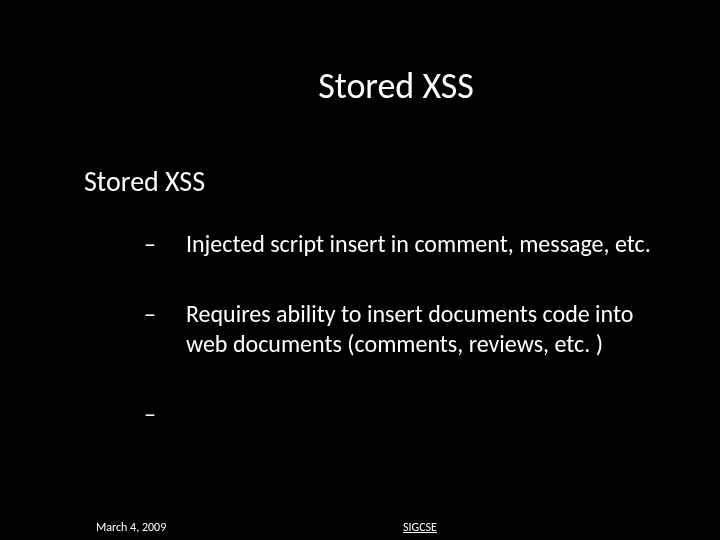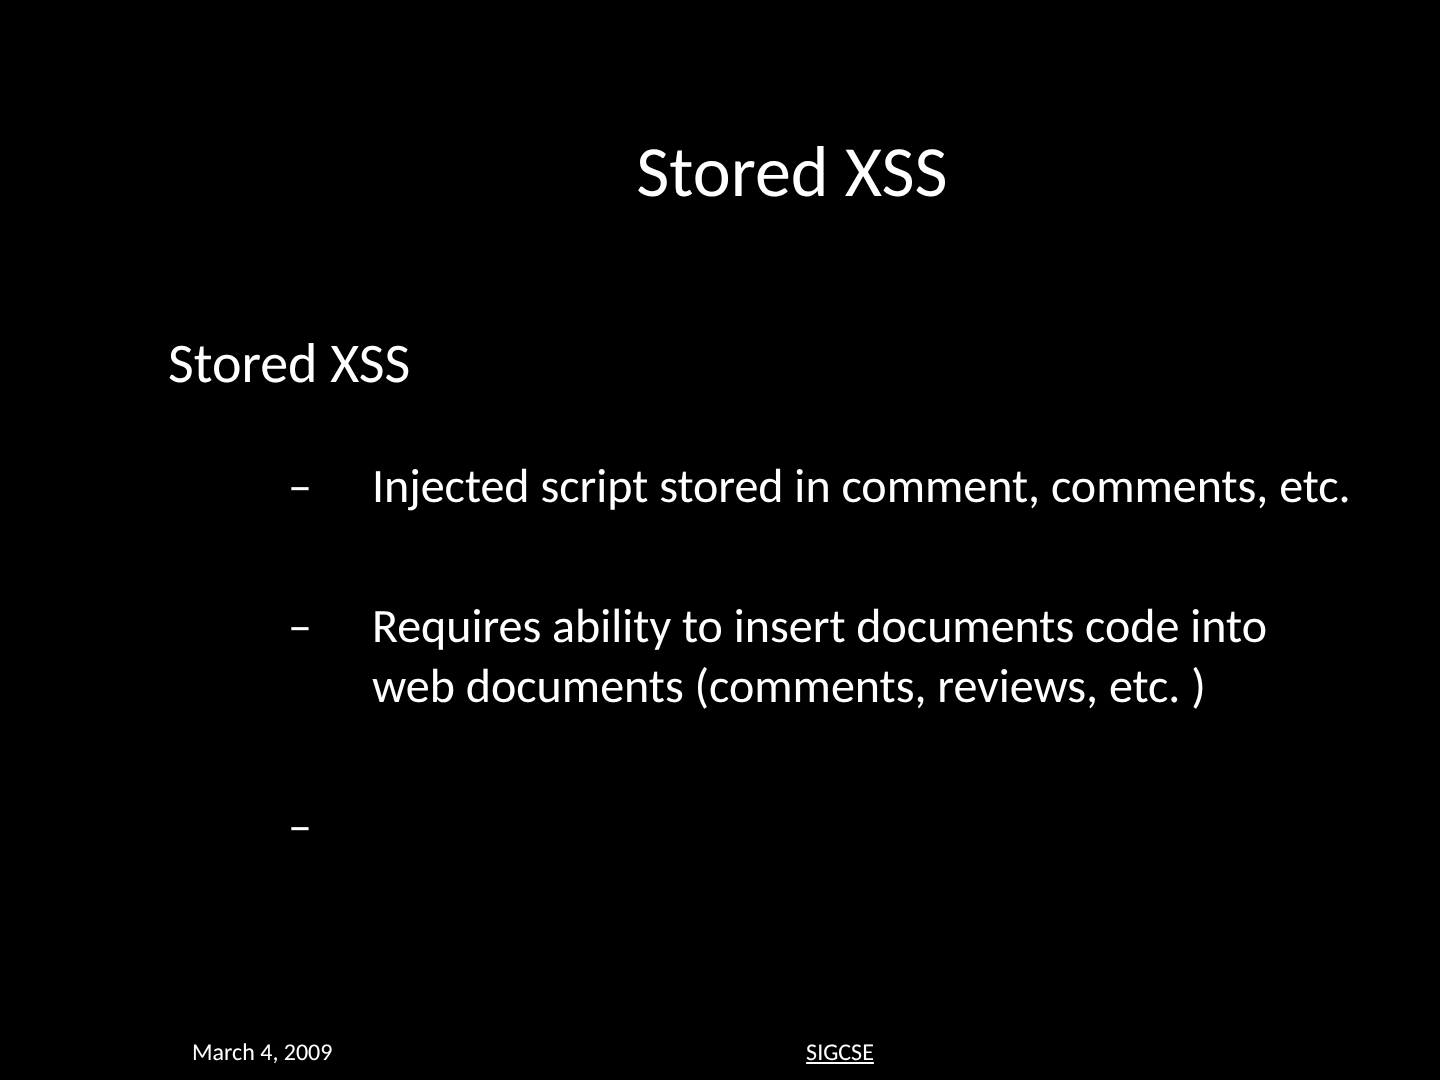--- a/index.html
+++ b/index.html
@@ -73,21 +73,21 @@
 </style>
 </head>
 <body>
 
 <div class="slide">
   <div class="title">Stored XSS</div>
   <div class="subtitle">Stored XSS</div>
   <div class="bullets">
     <div class="bullet">
       <span class="dash">–</span>
-      <span class="text">Injected script stored in comment, comments, etc.</span>
+      <span class="text">Injected script insert in comment, message, etc.</span>
     </div>
     <div class="bullet">
       <span class="dash">–</span>
       <span class="text">Requires ability to insert documents code into web documents (comments, reviews, etc. )</span>
     </div>
     <div class="bullet">
       <span class="dash">–</span>
     </div>
   </div>
   <div class="footer">

